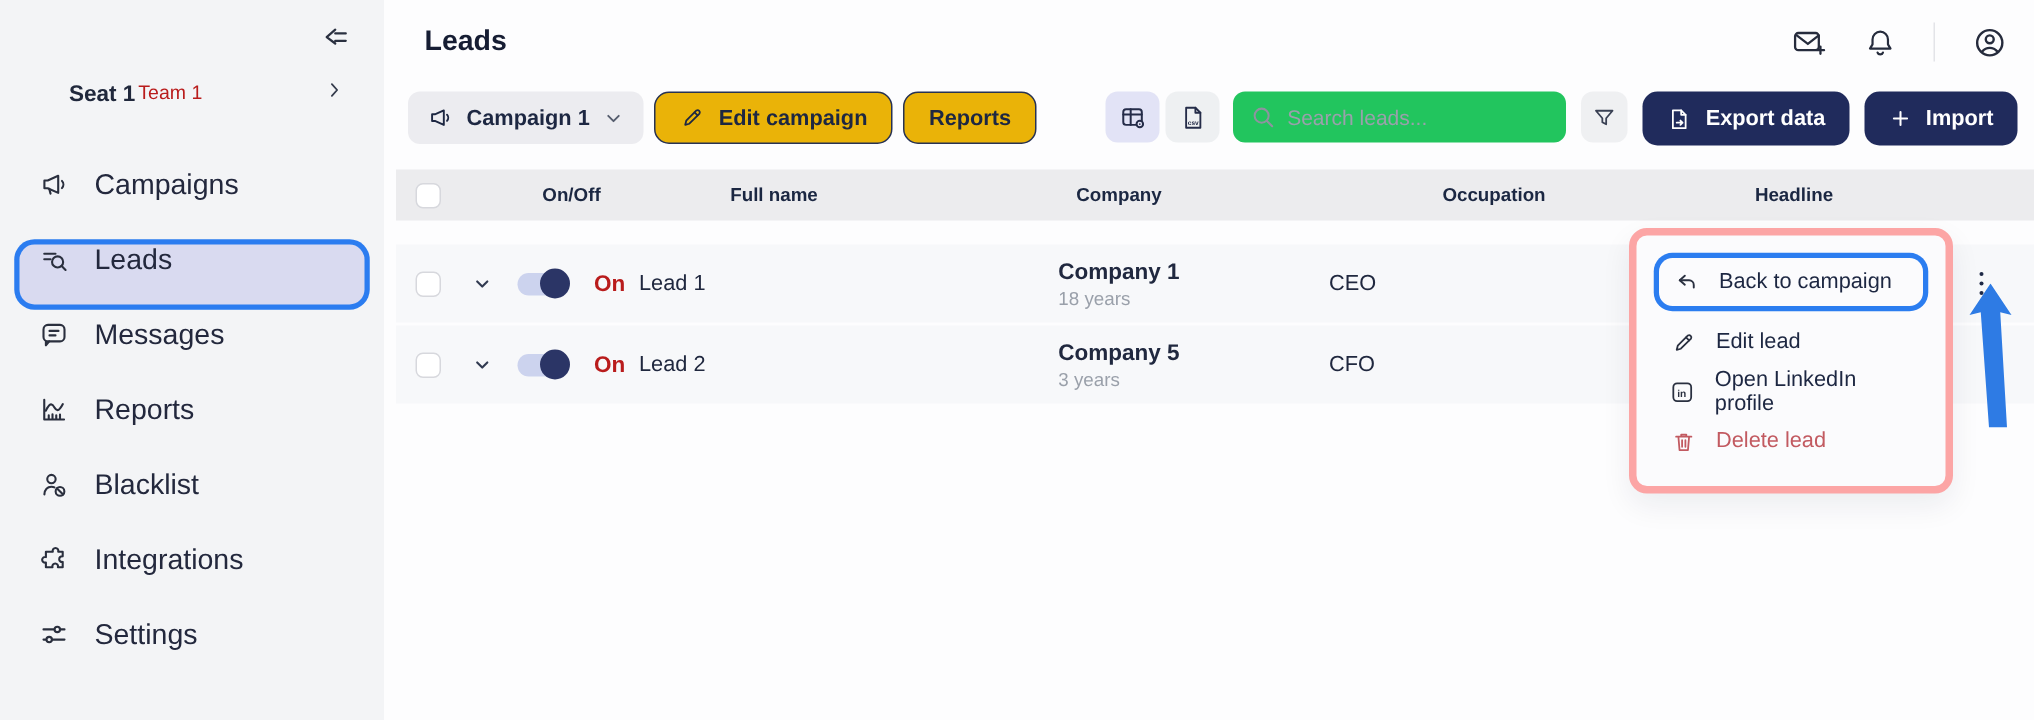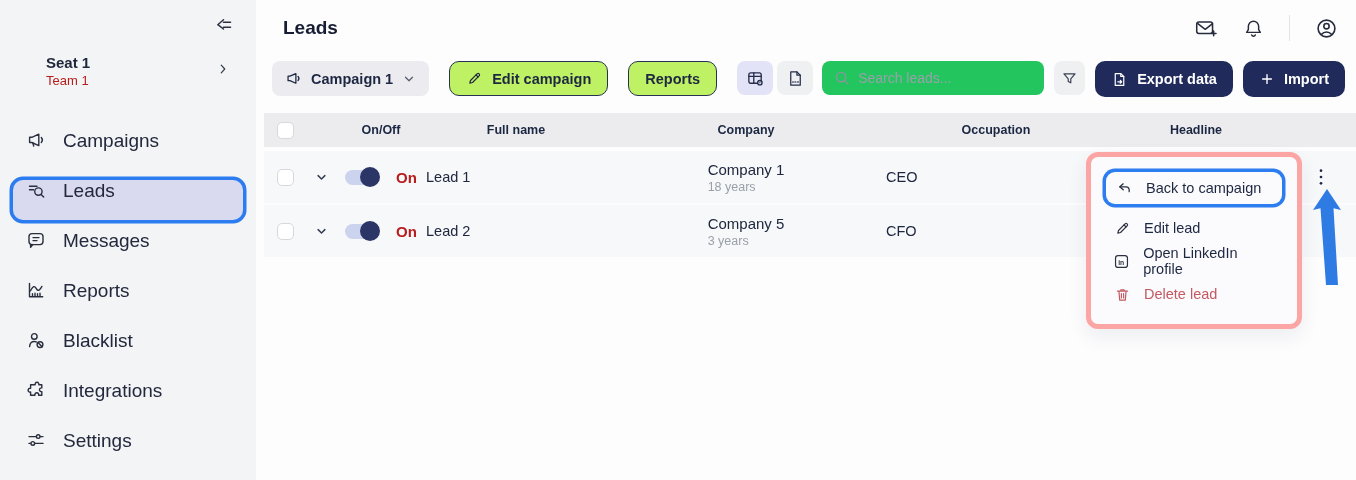--- a/index.html
+++ b/index.html
@@ -4,68 +4,68 @@
 <style>
   * { margin:0; padding:0; box-sizing:border-box; }
   html,body { width:1356px; height:480px; }
   body { font-family:"Liberation Sans", sans-serif; color:#1d2742; background:#fdfdfe; overflow:hidden; }
   .app { position:relative; width:1356px; height:480px; display:flex; }
 
   
   .sidebar { width:256px; min-width:256px; height:100%; background:#f3f4f6; padding:14px 13px 0 13px; position:relative; }
   .collapse-btn { position:absolute; top:16px; right:21px; color:#2a3040; cursor:pointer; }
   .seat-block { margin:40px 0 0 33px; display:flex; align-items:center; }
-  .seat-text { display:flex; flex-direction:column; gap:2px; }
+  .seat-text { display:flex; gap:2px; }
   .seat-title { font-size:15px; font-weight:700; color:#20283c; }
   .seat-sub { font-size:13px; color:#b91c1c; }
   .seat-chevron { position:absolute; right:26px; color:#343b4c; }
   .nav { margin-top:42px; display:flex; flex-direction:column; }
   .nav-item { height:40px; margin-bottom:10px; border-radius:10px; display:flex; align-items:flex-start; gap:16px; padding:0 12px; font-size:19px; color:#23283d; cursor:pointer; }
   .nav-item .ic { width:22px; display:flex; justify-content:center; color:#2a2f3e; }
   .nav-item.active { background:#d9daf0; box-shadow:0 0 0 3.5px #2b7cf0; }
 
   
   .main { flex:1; display:flex; flex-direction:column; position:relative; }
   .topbar { height:56px; display:flex; align-items:center; padding:0 18px 0 27px; }
   .page-title { font-size:19px; font-weight:700; color:#161d33; }
   .topbar-right { margin-left:auto; display:flex; align-items:center; gap:25px; color:#262c3d; }
   .topbar-divider { width:1px; height:26px; background:#e3e4e8; }
   .icon-btn { display:flex; align-items:center; cursor:pointer; background:none; border:none; color:#262c3d; padding:0; }
 
   .toolbar { display:flex; align-items:flex-start; height:36px; margin-top:5px; padding:0 11px 0 16px; }
   .chip { height:35px; background:#ececf0; border-radius:8px; display:flex; align-items:center; gap:9px; padding:0 13px; font-size:14.5px; font-weight:700; color:#1d2742; cursor:pointer; }
-  .btn-outline { height:35px; background:#bef264; border:1.4px solid #273253; border-radius:10px; display:flex; align-items:center; gap:9px; padding:0 16px; font-size:14.5px; font-weight:700; color:#1d2742; margin-left:20px; cursor:pointer; }
+  .btn-outline { height:35px; background:#eab308; border:1.4px solid #273253; border-radius:10px; display:flex; align-items:center; gap:9px; padding:0 16px; font-size:14.5px; font-weight:700; color:#1d2742; margin-left:7px; cursor:pointer; }
   .toolbar-spacer { flex:1; }
   .view-toggle { display:flex; gap:4px; }
   .vt-btn { width:36px; height:34px; border-radius:8px; border:none; display:flex; align-items:center; justify-content:center; color:#252c49; cursor:pointer; background:#eef0f2; }
   .vt-btn.active { background:#e2e3f6; }
   .search-box { position:relative; margin-left:9px; }
   .search-box input { width:222px; height:34px; background:#22c55e; border:none; border-radius:8px; padding:0 10px 0 36px; font-size:14px; font-family:"Liberation Sans",sans-serif; color:#1d2742; outline:none; }
   .search-box input::placeholder { color:#9aa0ab; }
   .search-ic { position:absolute; left:11px; top:8px; color:#8e949f; pointer-events:none; }
   .filter-btn { width:31px; height:34px; margin-left:10px; border:none; border-radius:8px; background:#eff0f2; display:flex; align-items:center; justify-content:center; color:#3a4154; cursor:pointer; }
   .btn-navy { height:36px; margin-left:10px; background:#202b5c; color:#fff; border:none; border-radius:10px; display:flex; align-items:center; gap:9px; padding:0 16px; font-size:14.5px; font-weight:700; cursor:pointer; }
 
   
   .tbl { margin:16px 0 0 8px; }
   .tr { display:grid; grid-template-columns:42px 30px 90px 180px 280px 220px 180px 70px; align-items:center; }
-  .tr.head { height:34px; background:#ececee; margin-bottom:4px; }
+  .tr.head { height:34px; background:#ececee; margin-bottom:16px; }
   .tr.row { height:52px; background:#f7f8fa; margin-bottom:2px; }
   .th { font-size:12.5px; font-weight:700; color:#1b2742; text-align:center; }
   .cell-c { display:flex; justify-content:center; align-items:center; }
   .checkbox { width:17px; height:17px; border:1.5px solid #d7d8dd; border-radius:5px; background:#fff; cursor:pointer; }
   .expander { color:#333c52; cursor:pointer; display:flex; }
   .toggle-wrap { display:flex; align-items:center; justify-content:center; }
   .toggle { position:relative; width:33px; height:15px; background:#ccd3ee; border-radius:8px; cursor:pointer; }
   .toggle .knob { position:absolute; width:20px; height:20px; border-radius:50%; background:#2b3566; top:-2.5px; left:15px; }
   .toggle-label { font-size:15px; font-weight:700; color:#b91c1c; margin-left:18px; }
   .name-cell { font-size:14.5px; color:#20283f; }
   .company-cell { display:flex; justify-content:center; }
   .company-inner { display:flex; flex-direction:column; align-items:flex-start; }
-  .company-name { font-size:15px; color:#20283f; }
+  .company-name { font-size:15px; color:#20283f;font-weight:bold; }
   .company-sub { font-size:12.5px; color:#9aa0aa; margin-top:2px; }
   .dots-btn { background:none; border:none; color:#1f2947; cursor:pointer; display:flex; justify-content:center; width:100%; }
 
   
   .ctx-menu { position:absolute; left:1086px; top:152px; width:216px; background:#fbfbfd; border:5px solid #fca5a5; border-radius:12px; box-shadow:0 8px 20px rgba(20,30,60,.07); padding:13px 13px 12px 13px; z-index:5; }
   .ctx-item { height:30px; display:flex; align-items:center; gap:13px; padding:0 9px; font-size:14.5px; color:#1d2742; border-radius:9px; cursor:pointer; margin-bottom:3px; }
   .ctx-item .ic { width:18px; display:flex; justify-content:center; color:#2a3040; }
   .ctx-item.highlight { box-shadow:0 0 0 3.5px #2b7df0; margin:2px 2px 9px 2px; height:32px; }
   .ctx-item.danger { color:#c25a61; }
   .ctx-item.danger .ic { color:#c25a61; }

